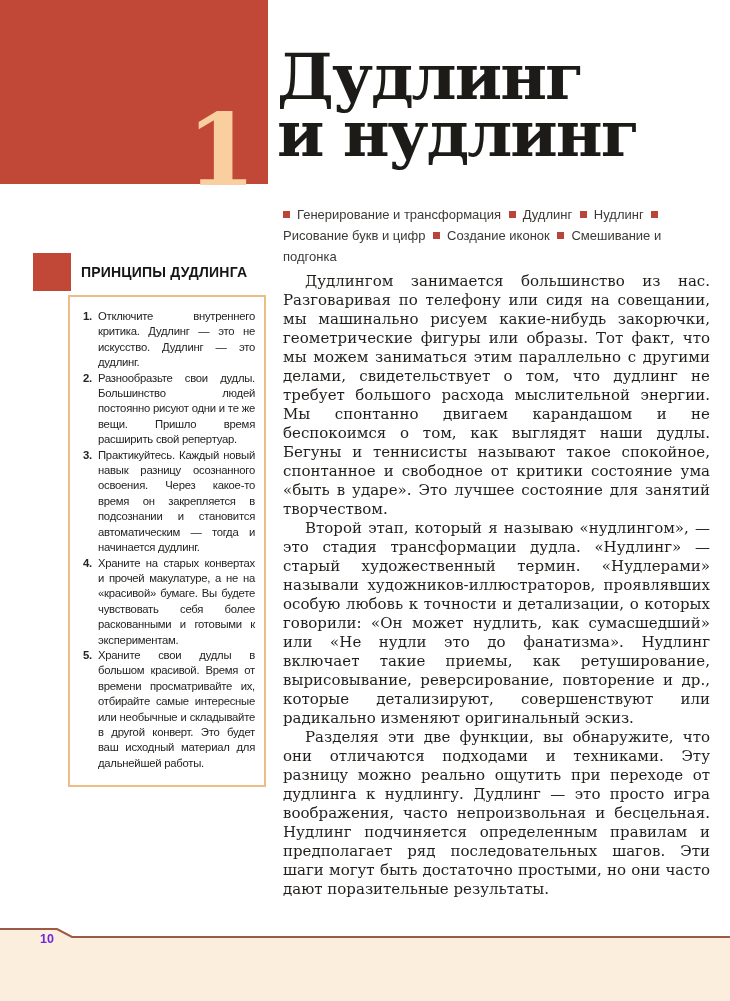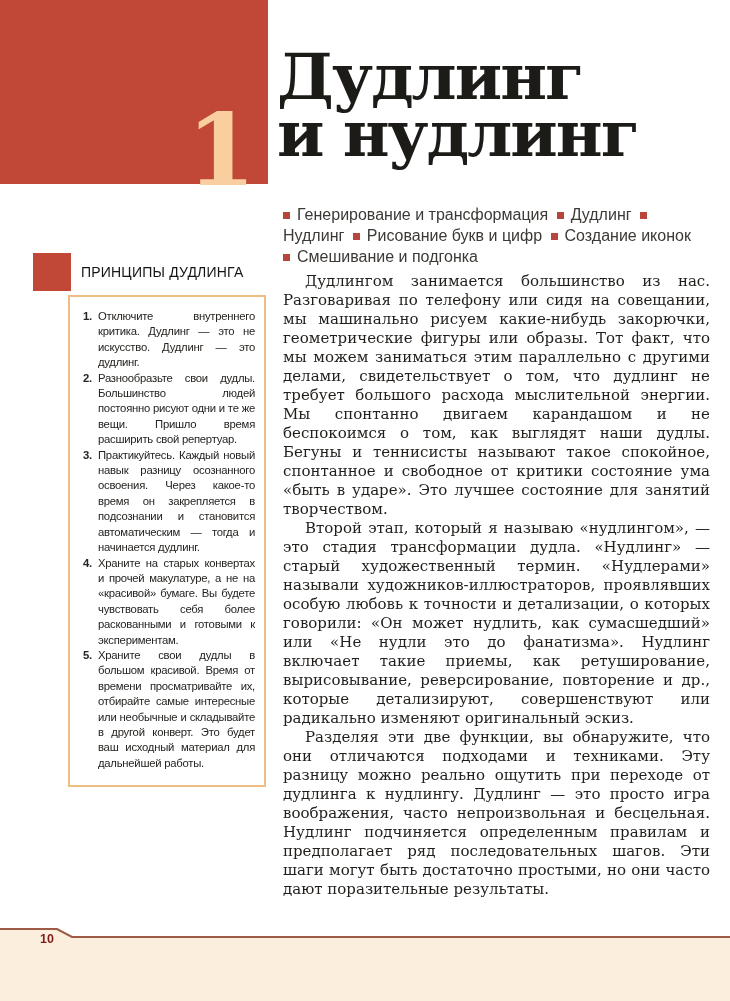--- a/index.html
+++ b/index.html
@@ -27,38 +27,38 @@
     font-family:"DejaVu Serif", serif;
     font-weight:bold;
     font-size:64px;line-height:57px;
     letter-spacing:-2px;
     color:#1d1b18;
   }
 
   
   .topics{
     position:absolute;left:283px;top:204px;width:428px;
-    font-size:16px;line-height:21px;
+    font-size:13px;line-height:21px;
     color:#3c3936;
   }
   .topic{display:inline;}
   .topic-bullet{
     display:inline-block;width:7px;height:7px;
     margin-right:7px;
     vertical-align:1px;
   }
   .topic{margin-right:4px;}
 
   
   .sidebar{position:absolute;left:33px;top:253px;width:233px;}
   .sidebar-head{display:flex;align-items:center;}
   .sidebar-square{width:38px;height:38px;flex:0 0 38px;}
   .sidebar-title{
     margin:0 0 0 10px;
-    font-size:14px;font-weight:normal;
+    font-size:14px;font-weight:bold;
     letter-spacing:0.2px;
     color:#171513;
   }
   .principles-box{
     margin-left:35px;margin-top:4px;
     border:2px solid #eebd85;
     background:#ffffff;
     padding:12px 9px 14px 13px;
   }
   .principle{
@@ -159,15 +159,15 @@
 
       <p>Второй этап, который я называю «нудлингом», — это стадия трансформации дудла. «Нудлинг» — старый художественный термин. «Нудлерами» называли художников-иллюстраторов, проявлявших особую любовь к точности и детализации, о которых говорили: «Он может нудлить, как сумасшедший» или «Не нудли это до фанатизма». Нудлинг включает такие приемы, как ретуширование, вырисовывание, реверсирование, повторение и др., которые детализируют, совершенствуют или радикально изменяют оригинальный эскиз.</p>
 
       <p>Разделяя эти две функции, вы обнаружите, что они отличаются подходами и техниками. Эту разницу можно реально ощутить при переходе от дудлинга к нудлингу. Дудлинг — это просто игра воображения, часто непроизвольная и бесцельная. Нудлинг подчиняется определенным правилам и предполагает ряд последовательных шагов. Эти шаги могут быть достаточно простыми, но они часто дают поразительные результаты.</p>
     </div>
 
   <svg class="footer-rule" width="730" height="75" viewBox="0 0 730 75">
     <polygon points="0,3 57,3 72,11 730,11 730,75 0,75" fill="#fbeedd"></polygon>
     <polyline points="0,3 57,3 72,11 730,11" fill="none" stroke-width="2" stroke="#9d5a46"></polyline>
   </svg>
-  <span class="page-num" style="color: #7f1d1d;">10</span>
+  <span class="page-num" style="color: #6d28d9;">10</span>
 
 </div>
 
 </body></html>

